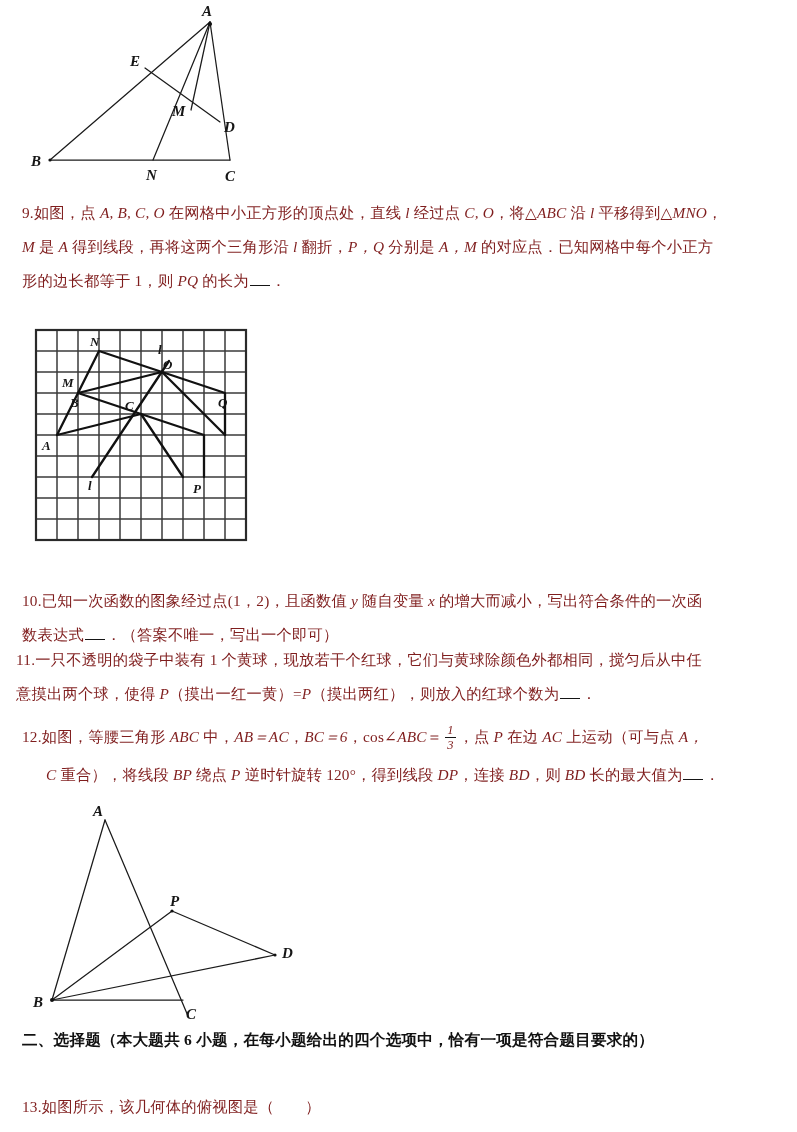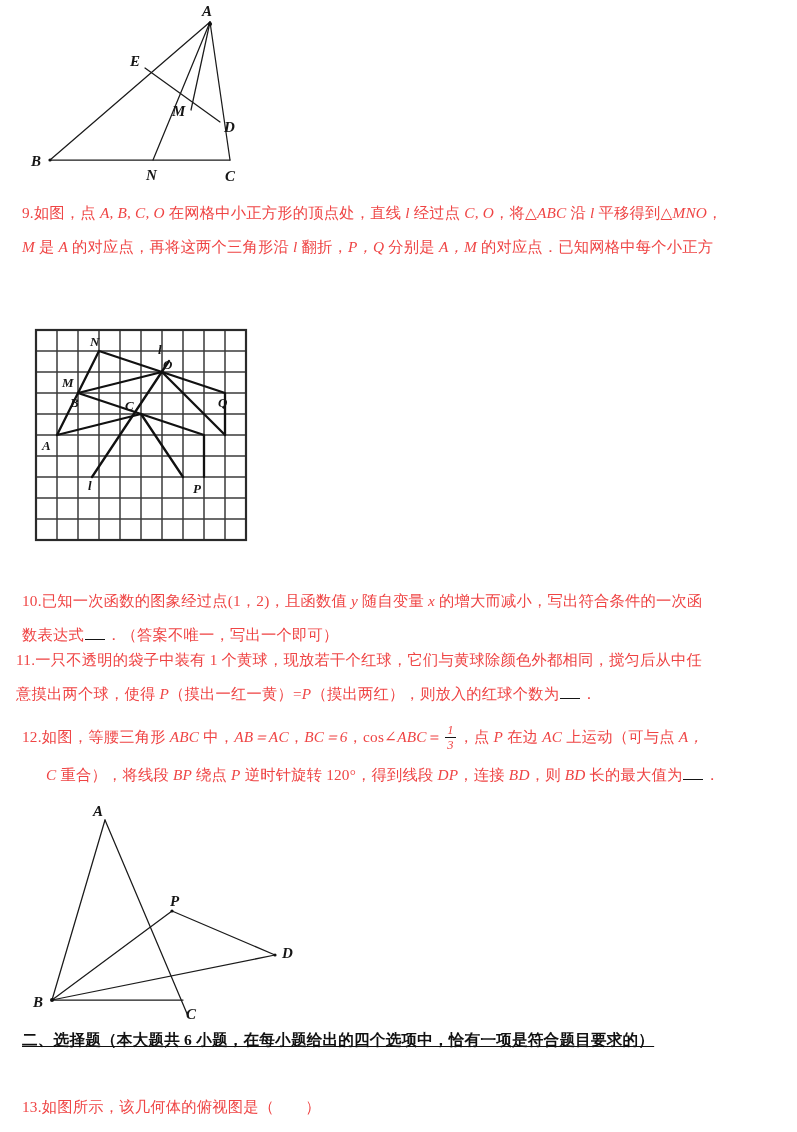--- a/index.html
+++ b/index.html
@@ -68,21 +68,21 @@
   .vertex-dot {
     fill: #111;
   }
 
   
   .qtext {
     position: absolute;
     font-family: "Liberation Serif", "DejaVu Serif", serif;
     font-size: 15.3px;
     line-height: 34px;
-    color: #ef4444;
+    color: #7f1d1d;
     letter-spacing: 0.2px;
     text-align: justify;
   }
   .qtext .it {
     font-style: italic;
   }
   .qtext .num {
     font-style: normal;
   }
   .blank {
@@ -113,21 +113,20 @@
     display: block;
     padding: 0px 2px 0 2px;
   }
   .section-head {
     position: absolute;
     font-family: "Liberation Serif", "DejaVu Serif", serif;
     font-weight: 700;
     font-size: 15.6px;
     color: #111;
     letter-spacing: 0.2px;
-    text-decoration: underline;
   }
 </style>
 </head>
 <body>
 
 <div class="page">
 
   <div class="figure" style="left:20px; top:0px; width:240px; height:190px;">
     <svg width="240" height="190" viewBox="0 0 240 190">
 
@@ -152,21 +151,24 @@
       <text class="fig-label" x="126" y="180">N</text>
       <text class="fig-label" x="205" y="181">C</text>
     </svg>
   </div>
 
   <div class="qtext" style="left:22px; top:196px; width:756px;">
     <div>
       <span class="num">9.</span><span>如图，点 </span><span class="it">A, B, C, O</span><span> 在网格中小正方形的顶点处，直线 </span><span class="it">l</span><span> 经过点 </span><span class="it">C, O</span><span>，将△</span><span class="it">ABC</span><span> 沿 </span><span class="it">l</span><span> 平移得到△</span><span class="it">MNO</span><span>，</span>
     </div>
     <div>
-      <span class="it">M</span><span> 是 </span><span class="it">A</span><span> 的对应点，再将这两个三角形沿 </span><span class="it">l</span><span> 翻折，</span><span class="it">P，Q</span><span> 分别是 </span><span class="it">A，M</span><span> 的对应点．已知网格中每个小正方</span>
+      <span class="it">M</span><span> 是 </span><span class="it">A</span><span> 得到线段，再将这两个三角形沿 </span><span class="it">l</span><span> 翻折，</span><span class="it">P，Q</span><span> 分别是 </span><span class="it">A，M</span><span> 的对应点．已知网格中每个小正方</span>
+    </div>
+    <div>
+      <span>形的边长都等于 1，则 </span><span class="it">PQ</span><span> 的长为</span><span class="blank"></span><span>．</span>
     </div>
   </div>
 
   <div class="figure" style="left:34px; top:328px; width:232px; height:216px;">
     <svg width="232" height="216" viewBox="0 0 232 216">
 
       <g>
         <line class="grid-line" x1="2" y1="2" x2="2" y2="212"></line>
         <line class="grid-line" x1="23" y1="2" x2="23" y2="212"></line>
         <line class="grid-line" x1="44" y1="2" x2="44" y2="212"></line>

